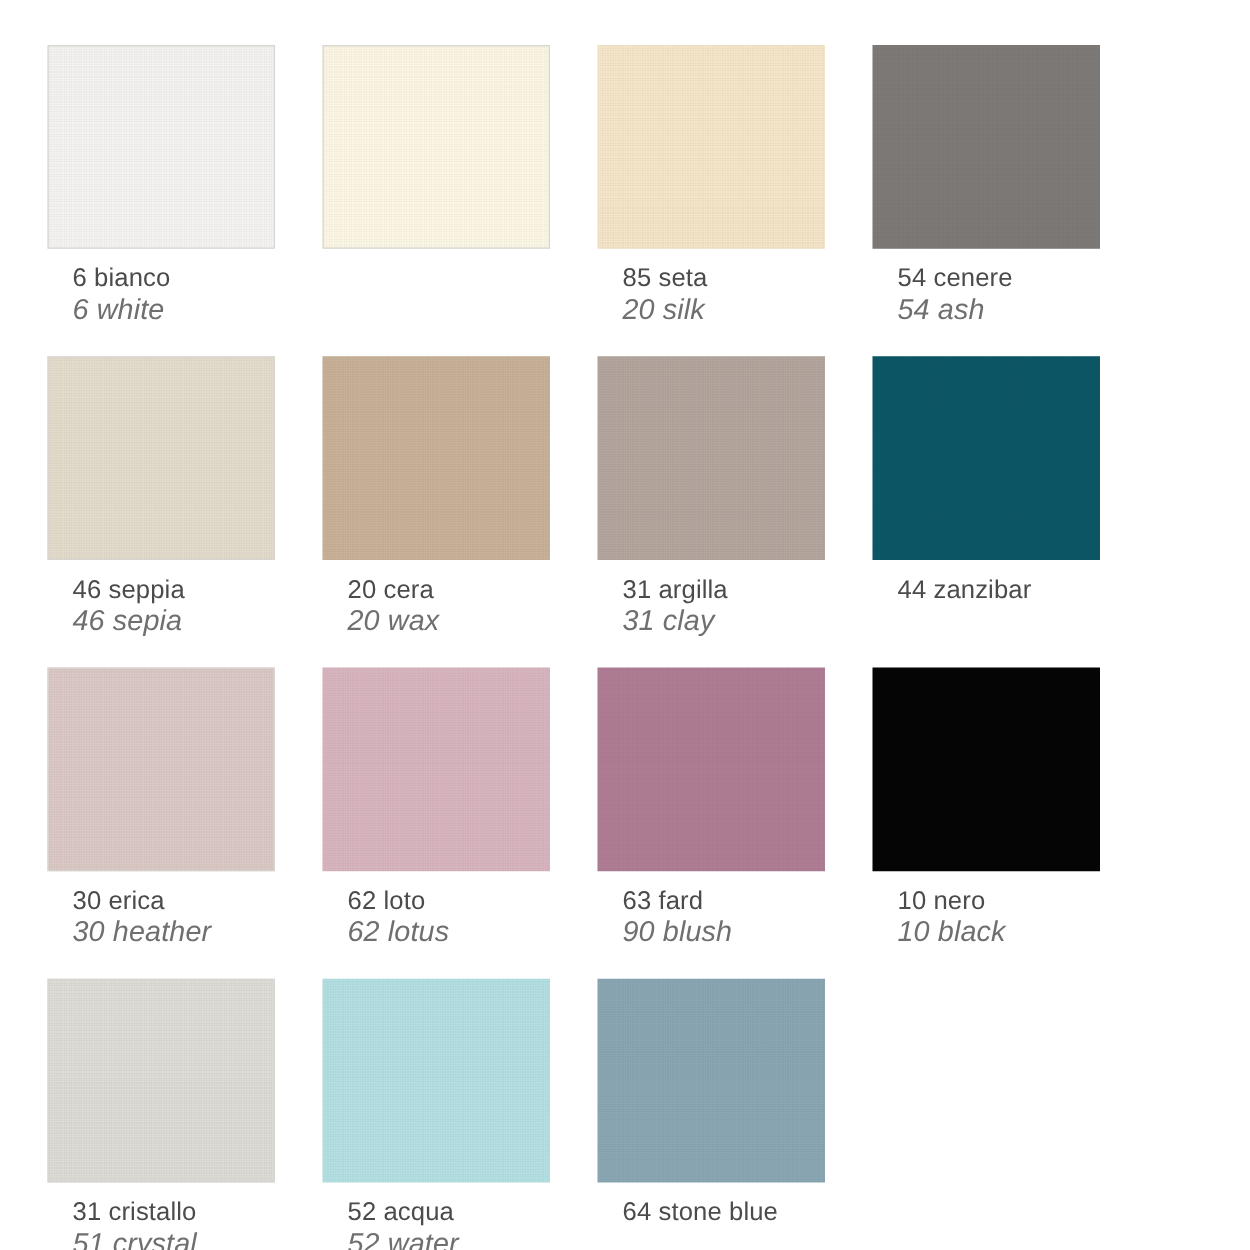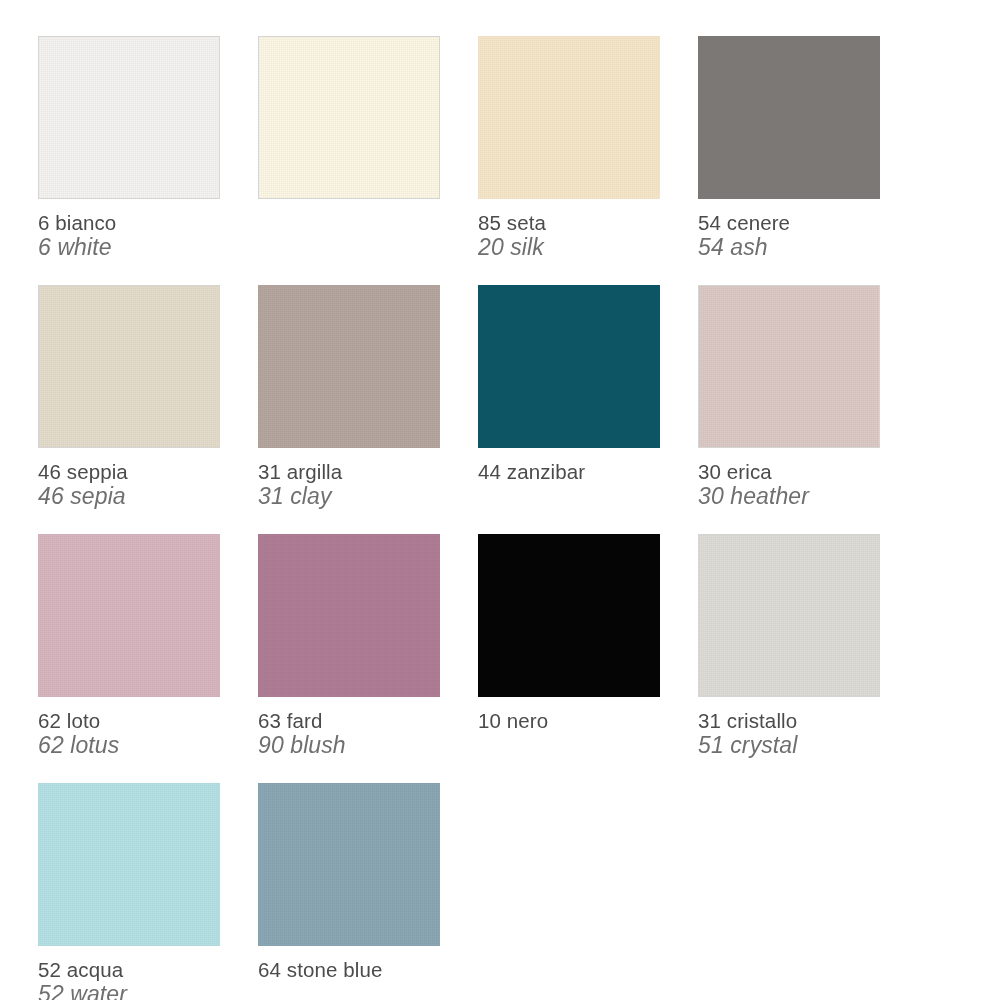--- a/index.html
+++ b/index.html
@@ -53,20 +53,21 @@
       repeating-linear-gradient(90deg, rgba(0,0,0,0.022) 0 1px, rgba(255,255,255,0.022) 1px 2px);
     mix-blend-mode: multiply;
     opacity: 0.85;
   }
   .swatch-chip.has-border {
     border: 1px solid #d7d5d2;
   }
 
   .swatch-labels {
     padding-top: 11px;
+    margin-left: 20px;
   }
 
   .swatch-name {
     font-size: 20.5px;
     line-height: 25px;
     color: #4b4b4b;
     letter-spacing: 0.1px;
     white-space: nowrap;
   }
 
@@ -112,20 +113,27 @@
         </div>
       </div>
       <div class="swatch-cell">
         <div class="swatch-chip has-border" style="background: rgb(228, 220, 203);"></div>
         <div class="swatch-labels">
           <div class="swatch-name">46 seppia</div>
           <div class="swatch-translation">46 sepia</div>
         </div>
       </div>
       <div class="swatch-cell">
+        <div class="swatch-chip" style="background: rgb(201, 178, 153);"></div>
+        <div class="swatch-labels">
+          <div class="swatch-name">20 cera</div>
+          <div class="swatch-translation">20 wax</div>
+        </div>
+      </div>
+      <div class="swatch-cell">
         <div class="swatch-chip" style="background: rgb(181, 166, 158);"></div>
         <div class="swatch-labels">
           <div class="swatch-name">31 argilla</div>
           <div class="swatch-translation">31 clay</div>
         </div>
       </div>
       <div class="swatch-cell">
         <div class="swatch-chip" style="background: rgb(12, 87, 103);"></div>
         <div class="swatch-labels">
           <div class="swatch-name">44 zanzibar</div>
@@ -149,20 +157,21 @@
         <div class="swatch-chip" style="background: rgb(176, 125, 150);"></div>
         <div class="swatch-labels">
           <div class="swatch-name">63 fard</div>
           <div class="swatch-translation">90 blush</div>
         </div>
       </div>
       <div class="swatch-cell">
         <div class="swatch-chip" style="background: rgb(5, 5, 5);"></div>
         <div class="swatch-labels">
           <div class="swatch-name">10 nero</div>
+          <div class="swatch-translation">10 black</div>
         </div>
       </div>
       <div class="swatch-cell">
         <div class="swatch-chip has-border" style="background: rgb(222, 220, 214);"></div>
         <div class="swatch-labels">
           <div class="swatch-name">31 cristallo</div>
           <div class="swatch-translation">51 crystal</div>
         </div>
       </div>
       <div class="swatch-cell">

